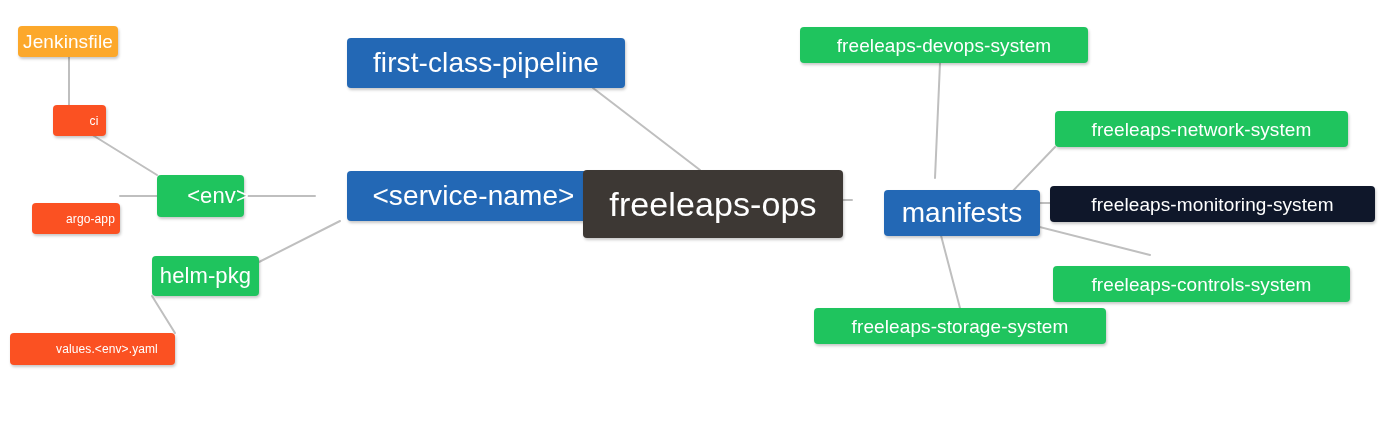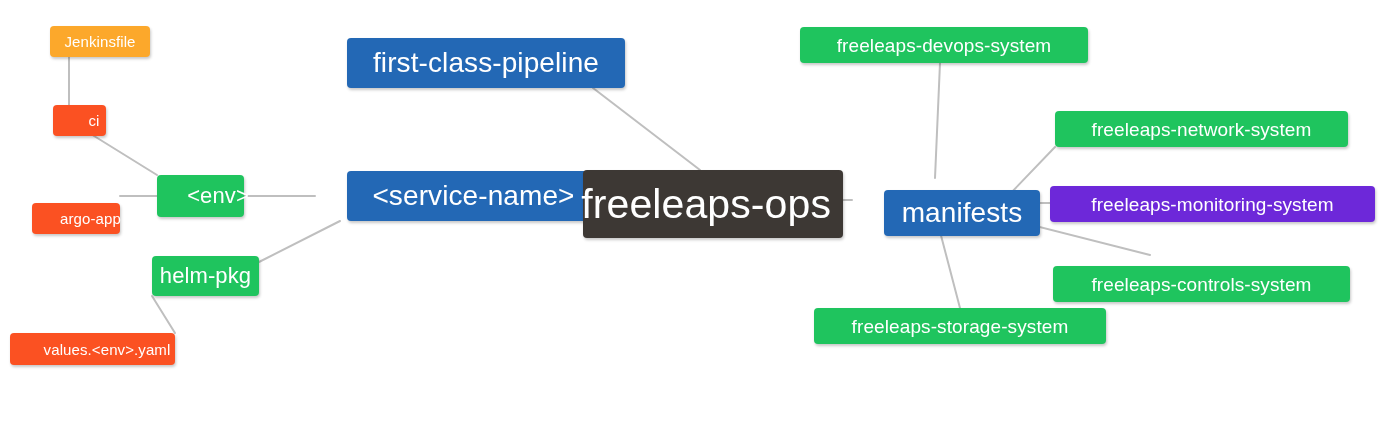--- a/index.html
+++ b/index.html
@@ -39,26 +39,26 @@
     box-shadow: 1px 2px 3px rgba(0, 0, 0, 0.22);
     padding: 0 12px;
     line-height: 1;
     letter-spacing: 0.1px;
   }
   .mm-node-label {
     display: block;
     white-space: nowrap;
   }
   
-  .tier-root   { font-size: 41px; justify-content: flex-end; }
+  .tier-root   { font-size: 34px; }
   .tier-major  { font-size: 28px; margin-left: 32px; }
   .tier-mid    { font-size: 22px; }
   .tier-leaf   { font-size: 19px; }
-  .tier-small  { font-size: 15px; padding-left: 41px; }
-  .tier-tiny   { font-size: 15px; margin-left: 32px; }
+  .tier-small  { font-size: 12px; padding-left: 41px; }
+  .tier-tiny   { font-size: 19px; }
 </style>
 </head>
 <body>
 
 <div id="mindmap-canvas">
   <svg id="edge-layer" viewBox="0 0 1390 421" width="1390" height="421" xmlns="http://www.w3.org/2000/svg">
       <line x1="69" y1="57" x2="69" y2="105" stroke="#bfbfbf" stroke-width="2" stroke-linecap="round"></line>
       <line x1="86" y1="131" x2="157" y2="175" stroke="#bfbfbf" stroke-width="2" stroke-linecap="round"></line>
       <line x1="120" y1="196" x2="157" y2="196" stroke="#bfbfbf" stroke-width="2" stroke-linecap="round"></line>
       <line x1="244" y1="196" x2="315" y2="196" stroke="#bfbfbf" stroke-width="2" stroke-linecap="round"></line>
@@ -103,21 +103,21 @@
       </div>
       <div class="mm-node tier-major" style="left: 852px; top: 190px; width: 156px; height: 46px; background: rgb(35, 104, 181);">
         <span class="mm-node-label">manifests</span>
       </div>
       <div class="mm-node tier-leaf" style="left: 800px; top: 27px; width: 288px; height: 36px; background: rgb(31, 196, 94);">
         <span class="mm-node-label">freeleaps-devops-system</span>
       </div>
       <div class="mm-node tier-leaf" style="left: 1055px; top: 111px; width: 293px; height: 36px; background: rgb(31, 196, 94);">
         <span class="mm-node-label">freeleaps-network-system</span>
       </div>
-      <div class="mm-node tier-leaf" style="left: 1050px; top: 186px; width: 325px; height: 36px; background: #6d28d9;">
+      <div class="mm-node tier-leaf" style="left: 1050px; top: 186px; width: 325px; height: 36px; background: #0f172a;">
         <span class="mm-node-label">freeleaps-monitoring-system</span>
       </div>
       <div class="mm-node tier-leaf" style="left: 1053px; top: 266px; width: 297px; height: 36px; background: rgb(31, 196, 94);">
         <span class="mm-node-label">freeleaps-controls-system</span>
       </div>
       <div class="mm-node tier-leaf" style="left: 814px; top: 308px; width: 292px; height: 36px; background: rgb(31, 196, 94);">
         <span class="mm-node-label">freeleaps-storage-system</span>
       </div>
     </div>
 </div>

